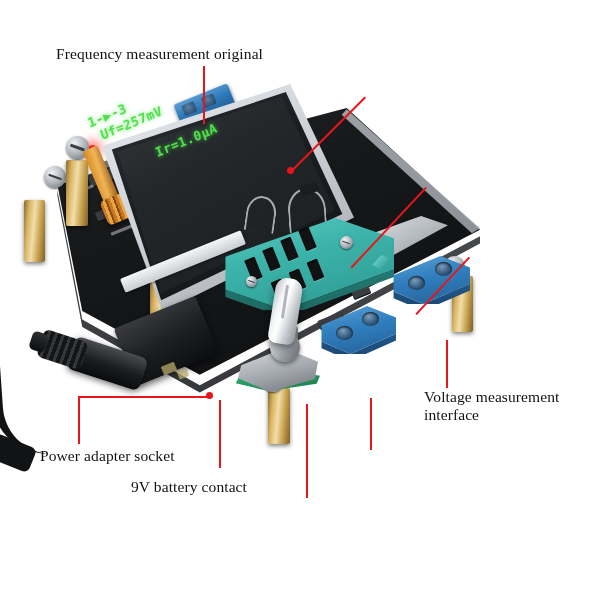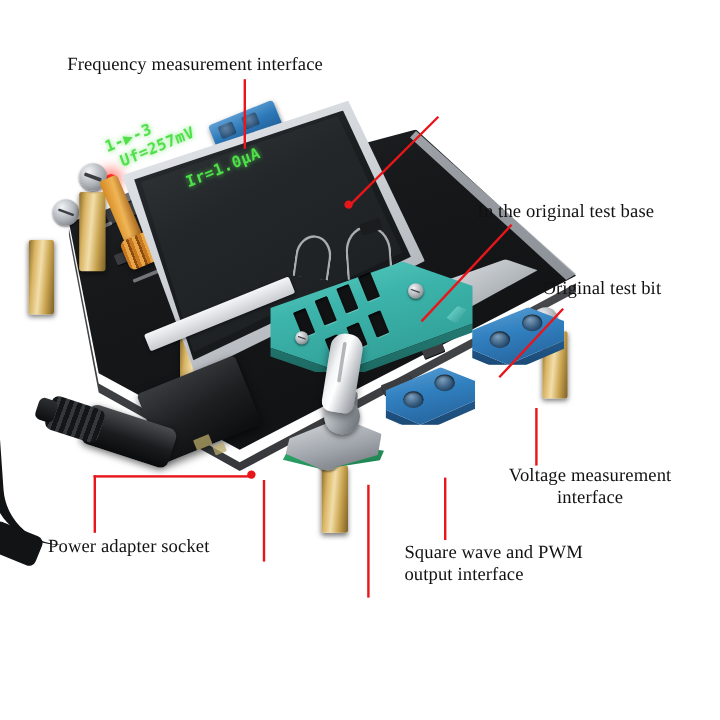--- a/index.html
+++ b/index.html
@@ -320,30 +320,27 @@
   <div class="leader lv" style="left:370px;top:398px;height:52px;"></div>
 
   <div class="leader lv" style="left:306px;top:404px;height:94px;"></div>
 
   <div class="leader lv" style="left:219px;top:400px;height:68px;"></div>
 
   <div class="leader lh" style="left:78px;top:396px;width:132px;"></div>
   <div class="leader lv" style="left:78px;top:396px;height:48px;"></div>
   <div class="dot" style="left:206px;top:392px;"></div>
 
-  <div class="label" style="left:56px;top:45px;">Frequency measurement interface</div>
-
-
-  <div class="label" style="left:398px;top:168px;">In the original test base</div>
-
-  <div class="label" style="left:452px;top:232px;">Original test bit</div>
-
-  <div class="label" style="left:424px;top:388px;text-align:center;">Voltage measurement
+  <div class="label" style="left:56px;top:45px;">Frequency measurement original</div>
+
+
+
+
+  <div class="label" style="left:424px;top:388px;">Voltage measurement
 interface</div>
 
-  <div class="label" style="left:337px;top:452px;">Square wave and PWM
-output interface</div>
-
-
+
+
+  <div class="label" style="left:131px;top:478px;">9V battery contact</div>
 
   <div class="label" style="left:40px;top:447px;text-align:right;">Power adapter socket</div>
 
 </div>
 
 </body></html>

